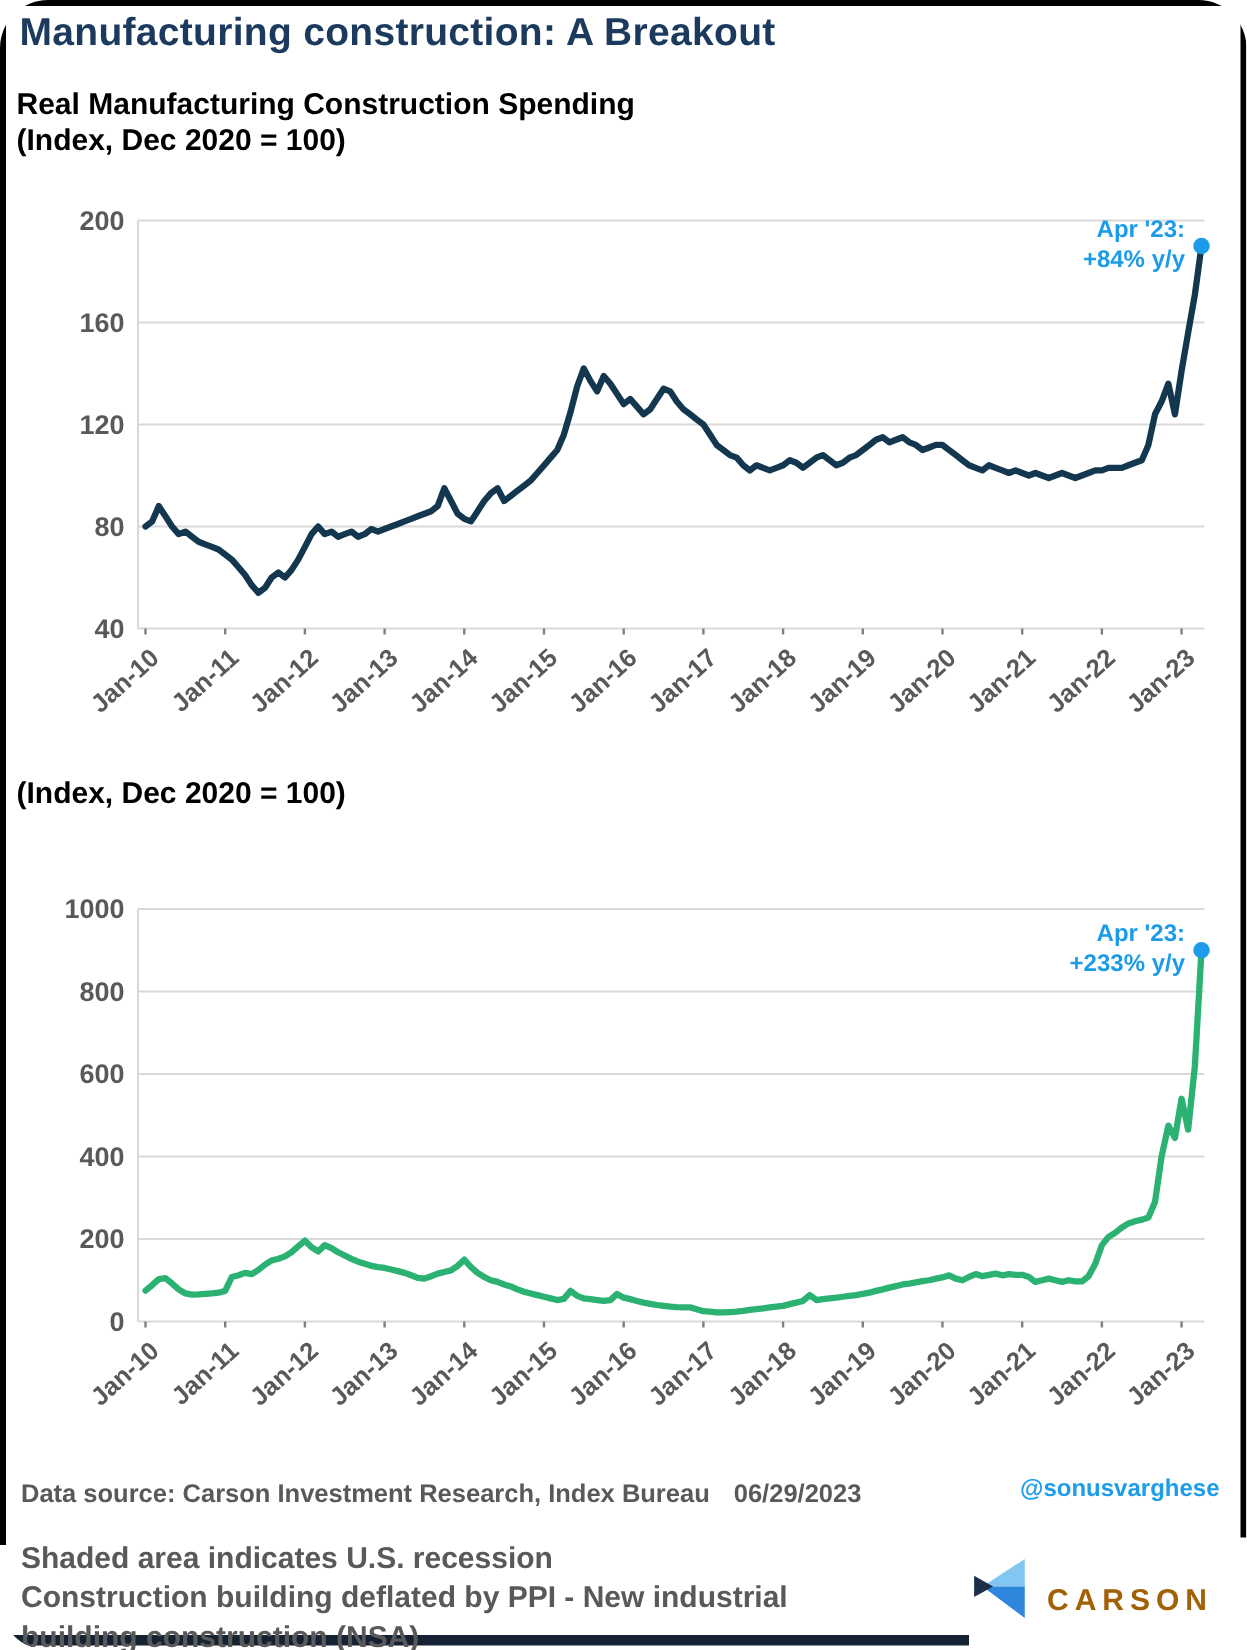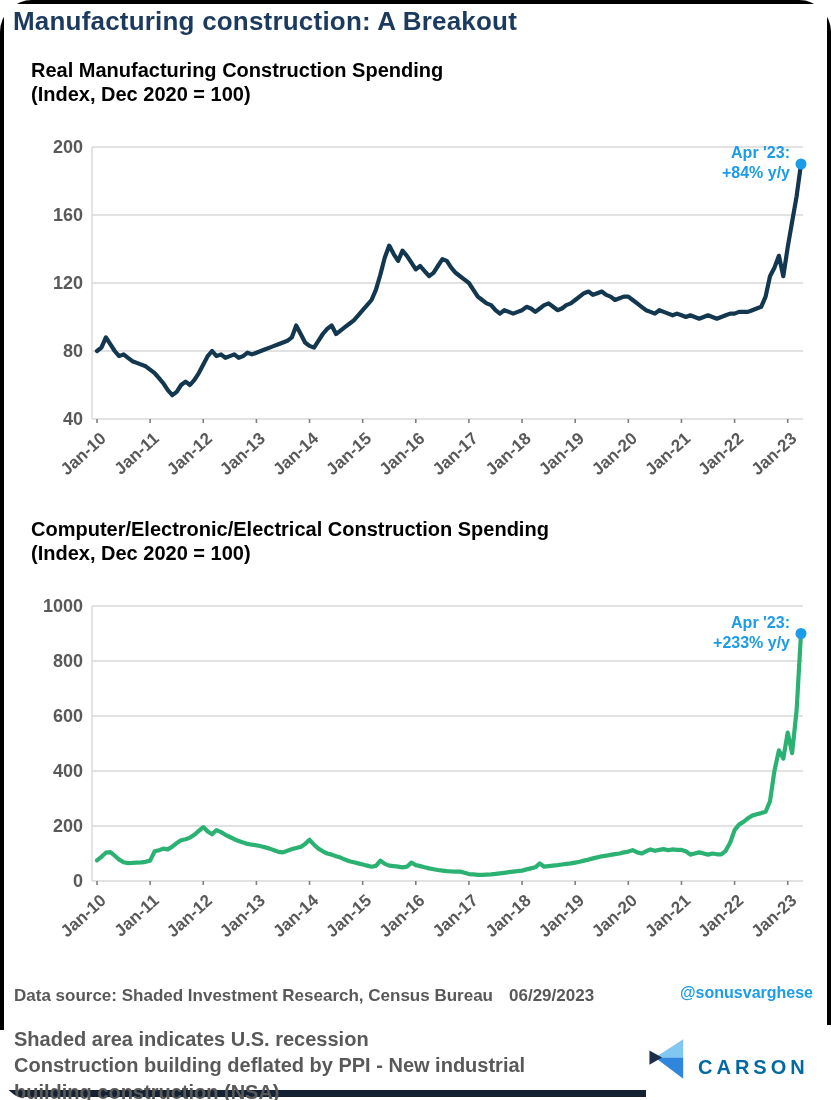--- a/index.html
+++ b/index.html
@@ -2,35 +2,35 @@
 <html><head>
 <meta charset="utf-8">
 <style>
   html,body{margin:0;padding:0;background:#fff;}
   #page{
     position:relative;width:831px;height:1100px;background:#ffffff;
     font-family:"Liberation Sans",sans-serif;overflow:hidden;border-radius:32px;
   }
   .abs{position:absolute;}
   #main-title{left:13px;top:6px;font-size:26px;font-weight:bold;color:#1b3a5e;letter-spacing:.2px;}
-  .chart-heading{left:11px;font-size:20px;font-weight:bold;color:#000;line-height:1.22;margin-left:20px;}
+  .chart-heading{left:11px;font-size:20px;font-weight:bold;color:#000;line-height:1.22;}
   #chart1-heading{top:58px;}
   #chart2-heading{top:517px;}
   .chart-svg{left:0;}
   svg text{font-family:"Liberation Sans",sans-serif;font-weight:bold;}
   #border-top{left:0;top:0;width:831px;height:4px;background:#000;}
   #border-left{left:0;top:0;width:4px;height:1030px;background:#000;}
   #border-right{right:0;top:0;width:4px;height:1025px;background:#000;}
   #bottom-bar{left:0;top:1090px;width:646px;height:7px;background:#142233;}
   #data-source-line{left:14px;top:986px;font-size:17px;font-weight:bold;color:#595959;white-space:nowrap;}
   #footer-date{margin-left:16px;margin-top:36px;}
   #twitter-handle{right:18px;top:984px;font-size:16px;font-weight:bold;color:#1d9ce9;}
   #footer-notes{left:14px;top:1026px;max-width:545px;font-size:20px;font-weight:bold;color:#595959;line-height:1.32;}
   #carson-logo{left:648px;top:1036px;width:170px;height:46px;display:flex;align-items:center;}
-  #carson-logo-text{font-size:20px;font-weight:bold;color:#0369a1;letter-spacing:4px;margin-left:12px;margin-top:16px;}
+  #carson-logo-text{font-size:20px;font-weight:bold;color:#a16207;letter-spacing:4px;margin-left:12px;margin-top:16px;}
 </style>
 </head>
 <body>
 
 <div id="page">
 
   <div class="abs" id="border-top"></div>
   <div class="abs" id="border-left"></div>
   <div class="abs" id="border-right"></div>
   <div class="abs" id="bottom-bar"></div>
@@ -82,21 +82,20 @@
       <text x="744.5849056603773" y="305" text-anchor="end" font-size="17" fill="#595959" transform="rotate(-42 744.5849056603773 305)">Jan-22</text>
       <line x1="787.7169811320755" y1="284" x2="787.7169811320755" y2="288" stroke="#7f7f7f" stroke-width="1.6"></line>
       <text x="797.7169811320755" y="305" text-anchor="end" font-size="17" fill="#595959" transform="rotate(-42 797.7169811320755 305)">Jan-23</text>
       <polyline points="97.0,216.0 101.4,212.6 105.9,202.4 110.3,209.2 114.7,216.0 119.1,221.1 123.6,219.4 128.0,222.8 132.4,226.2 136.8,227.9 141.3,229.6 145.7,231.3 150.1,234.7 154.6,238.1 159.0,243.2 163.4,248.3 167.8,255.1 172.3,260.2 176.7,256.8 181.1,250.0 185.6,246.6 190.0,250.0 194.4,244.9 198.8,238.1 203.3,229.6 207.7,221.1 212.1,216.0 216.5,221.1 221.0,219.4 225.4,222.8 229.8,221.1 234.3,219.4 238.7,222.8 243.1,221.1 247.5,217.7 252.0,219.4 256.4,217.7 260.8,216.0 265.3,214.3 269.7,212.6 274.1,210.9 278.5,209.2 283.0,207.5 287.4,205.8 291.8,202.4 296.2,190.5 300.7,199.0 305.1,207.5 309.5,210.9 314.0,212.6 318.4,205.8 322.8,199.0 327.2,193.9 331.7,190.5 336.1,199.0 340.5,195.6 344.9,192.2 349.4,188.8 353.8,185.4 358.2,180.3 362.7,175.2 367.1,170.1 371.5,165.0 375.9,154.8 380.4,139.5 384.8,122.5 389.2,110.6 393.7,119.1 398.1,125.9 402.5,115.7 406.9,120.8 411.4,127.6 415.8,134.4 420.2,131.0 424.6,136.1 429.1,141.2 433.5,137.8 437.9,131.0 442.4,124.2 446.8,125.9 451.2,132.7 455.6,137.8 460.1,141.2 464.5,144.6 468.9,148.0 473.4,154.8 477.8,161.6 482.2,165.0 486.6,168.4 491.1,170.1 495.5,175.2 499.9,178.6 504.3,175.2 508.8,176.9 513.2,178.6 517.6,176.9 522.1,175.2 526.5,171.8 530.9,173.5 535.3,176.9 539.8,173.5 544.2,170.1 548.6,168.4 553.1,171.8 557.5,175.2 561.9,173.5 566.3,170.1 570.8,168.4 575.2,165.0 579.6,161.6 584.0,158.2 588.5,156.5 592.9,159.9 597.3,158.2 601.8,156.5 606.2,159.9 610.6,161.6 615.0,165.0 619.5,163.3 623.9,161.6 628.3,161.6 632.7,165.0 637.2,168.4 641.6,171.8 646.0,175.2 650.5,176.9 654.9,178.6 659.3,175.2 663.7,176.9 668.2,178.6 672.6,180.3 677.0,178.6 681.5,180.3 685.9,182.0 690.3,180.3 694.7,182.0 699.2,183.7 703.6,182.0 708.0,180.3 712.4,182.0 716.9,183.7 721.3,182.0 725.7,180.3 730.2,178.6 734.6,178.6 739.0,176.9 743.4,176.9 747.9,176.9 752.3,175.2 756.7,173.5 761.2,171.8 765.6,161.6 770.0,141.2 774.4,132.7 778.9,120.8 783.3,141.2 787.7,112.3 792.1,86.8 796.6,61.3 801.0,29.0" fill="none" stroke="#12374f" stroke-width="4.2" stroke-linejoin="round" stroke-linecap="round"></polyline>
       <circle cx="801" cy="29" r="5.5" fill="#1c9be9"></circle>
       <text x="790" y="23" text-anchor="end" font-size="16" fill="#1c9be9">Apr '23:</text>
       <text x="790" y="43" text-anchor="end" font-size="16" fill="#1c9be9">+84% y/y</text>
     </svg>
 
   <div class="abs chart-heading" id="chart2-heading">
-    <div>Computer/Electronic/Electrical Construction Spending</div>
     <div>(Index, Dec 2020 = 100)</div>
   </div>
 
   <svg class="abs chart-svg" id="chart-svg-1" style="top:595px" width="831" height="380" viewBox="0 0 831 380">
       <line x1="92" y1="286" x2="803" y2="286" stroke="#d9d9d9" stroke-width="1.4"></line>
       <text x="83" y="292" text-anchor="end" font-size="18" fill="#595959">0</text>
       <line x1="92" y1="231" x2="803" y2="231" stroke="#d9d9d9" stroke-width="1.4"></line>
       <text x="83" y="237" text-anchor="end" font-size="18" fill="#595959">200</text>
       <line x1="92" y1="176" x2="803" y2="176" stroke="#d9d9d9" stroke-width="1.4"></line>
       <text x="83" y="182" text-anchor="end" font-size="18" fill="#595959">400</text>
@@ -135,21 +134,21 @@
       <text x="744.5849056603773" y="307" text-anchor="end" font-size="17" fill="#595959" transform="rotate(-42 744.5849056603773 307)">Jan-22</text>
       <line x1="787.7169811320755" y1="286" x2="787.7169811320755" y2="290" stroke="#7f7f7f" stroke-width="1.6"></line>
       <text x="797.7169811320755" y="307" text-anchor="end" font-size="17" fill="#595959" transform="rotate(-42 797.7169811320755 307)">Jan-23</text>
       <polyline points="97.0,265.4 101.4,261.8 105.9,257.7 110.3,257.1 114.7,260.7 119.1,264.6 123.6,267.3 128.0,268.1 132.4,267.9 136.8,267.6 141.3,267.3 145.7,266.8 150.1,265.6 154.6,256.3 159.0,255.2 163.4,253.6 167.8,254.4 172.3,251.6 176.7,248.1 181.1,245.3 185.6,244.2 190.0,242.6 194.4,239.8 198.8,235.9 203.3,232.1 207.7,236.5 212.1,239.3 216.5,235.1 221.0,237.1 225.4,239.8 229.8,242.0 234.3,244.2 238.7,246.1 243.1,247.5 247.5,248.9 252.0,249.7 256.4,250.3 260.8,251.3 265.3,252.4 269.7,253.6 274.1,255.2 278.5,256.9 283.0,257.4 287.4,255.8 291.8,254.1 296.2,253.0 300.7,251.9 305.1,248.9 309.5,244.8 314.0,249.7 318.4,253.6 322.8,256.3 327.2,258.5 331.7,259.6 336.1,261.3 340.5,262.6 344.9,264.6 349.4,266.2 353.8,267.3 358.2,268.4 362.7,269.5 367.1,270.6 371.5,271.7 375.9,270.9 380.4,265.6 384.8,268.9 389.2,270.6 393.7,271.1 398.1,271.7 402.5,272.3 406.9,271.7 411.4,267.6 415.8,270.1 420.2,271.1 424.6,272.3 429.1,273.4 433.5,274.2 437.9,275.0 442.4,275.6 446.8,276.1 451.2,276.4 455.6,276.6 460.1,276.6 464.5,277.8 468.9,279.1 473.4,279.4 477.8,279.9 482.2,279.9 486.6,279.7 491.1,279.4 495.5,278.9 499.9,278.3 504.3,277.8 508.8,277.2 513.2,276.6 517.6,276.1 522.1,275.6 526.5,274.4 530.9,273.4 535.3,272.3 539.8,268.4 544.2,271.7 548.6,271.1 553.1,270.6 557.5,270.1 561.9,269.5 566.3,268.9 570.8,268.4 575.2,267.6 579.6,266.8 584.0,265.6 588.5,264.6 592.9,263.4 597.3,262.4 601.8,261.3 606.2,260.7 610.6,259.9 615.0,259.1 619.5,258.5 623.9,257.4 628.3,256.6 632.7,255.2 637.2,257.4 641.6,258.5 646.0,256.3 650.5,254.4 654.9,255.8 659.3,254.9 663.7,254.1 668.2,255.2 672.6,254.4 677.0,254.9 681.5,254.9 685.9,256.3 690.3,259.6 694.7,258.5 699.2,257.4 703.6,258.5 708.0,259.6 712.4,258.5 716.9,259.3 721.3,259.3 725.7,255.8 730.2,247.5 734.6,235.1 739.0,229.6 743.4,226.9 747.9,223.3 752.3,220.6 756.7,219.2 761.2,218.1 765.6,216.7 770.0,206.3 774.4,176.0 778.9,155.4 783.3,163.6 787.7,137.5 792.1,158.1 796.6,115.5 801.0,38.5" fill="none" stroke="#2bb273" stroke-width="4.2" stroke-linejoin="round" stroke-linecap="round"></polyline>
       <circle cx="801" cy="38.5" r="5.5" fill="#1c9be9"></circle>
       <text x="790" y="32.5" text-anchor="end" font-size="16" fill="#1c9be9">Apr '23:</text>
       <text x="790" y="52.5" text-anchor="end" font-size="16" fill="#1c9be9">+233% y/y</text>
     </svg>
 
   <div class="abs" id="data-source-line">
-    <span>Data source: Shaded Investment Research, Census Bureau</span><span id="footer-date">06/29/2023</span>
+    <span>Data source: Carson Investment Research, Index Bureau</span><span id="footer-date">06/29/2023</span>
   </div>
 
   <div class="abs" id="twitter-handle">@sonusvarghese</div>
 
   <div class="abs" id="footer-notes">
     <div>Shaded area indicates U.S. recession</div>
     <div>Construction building deflated by PPI - New industrial building construction (NSA)</div>
   </div>
 
   <div class="abs" id="carson-logo">

